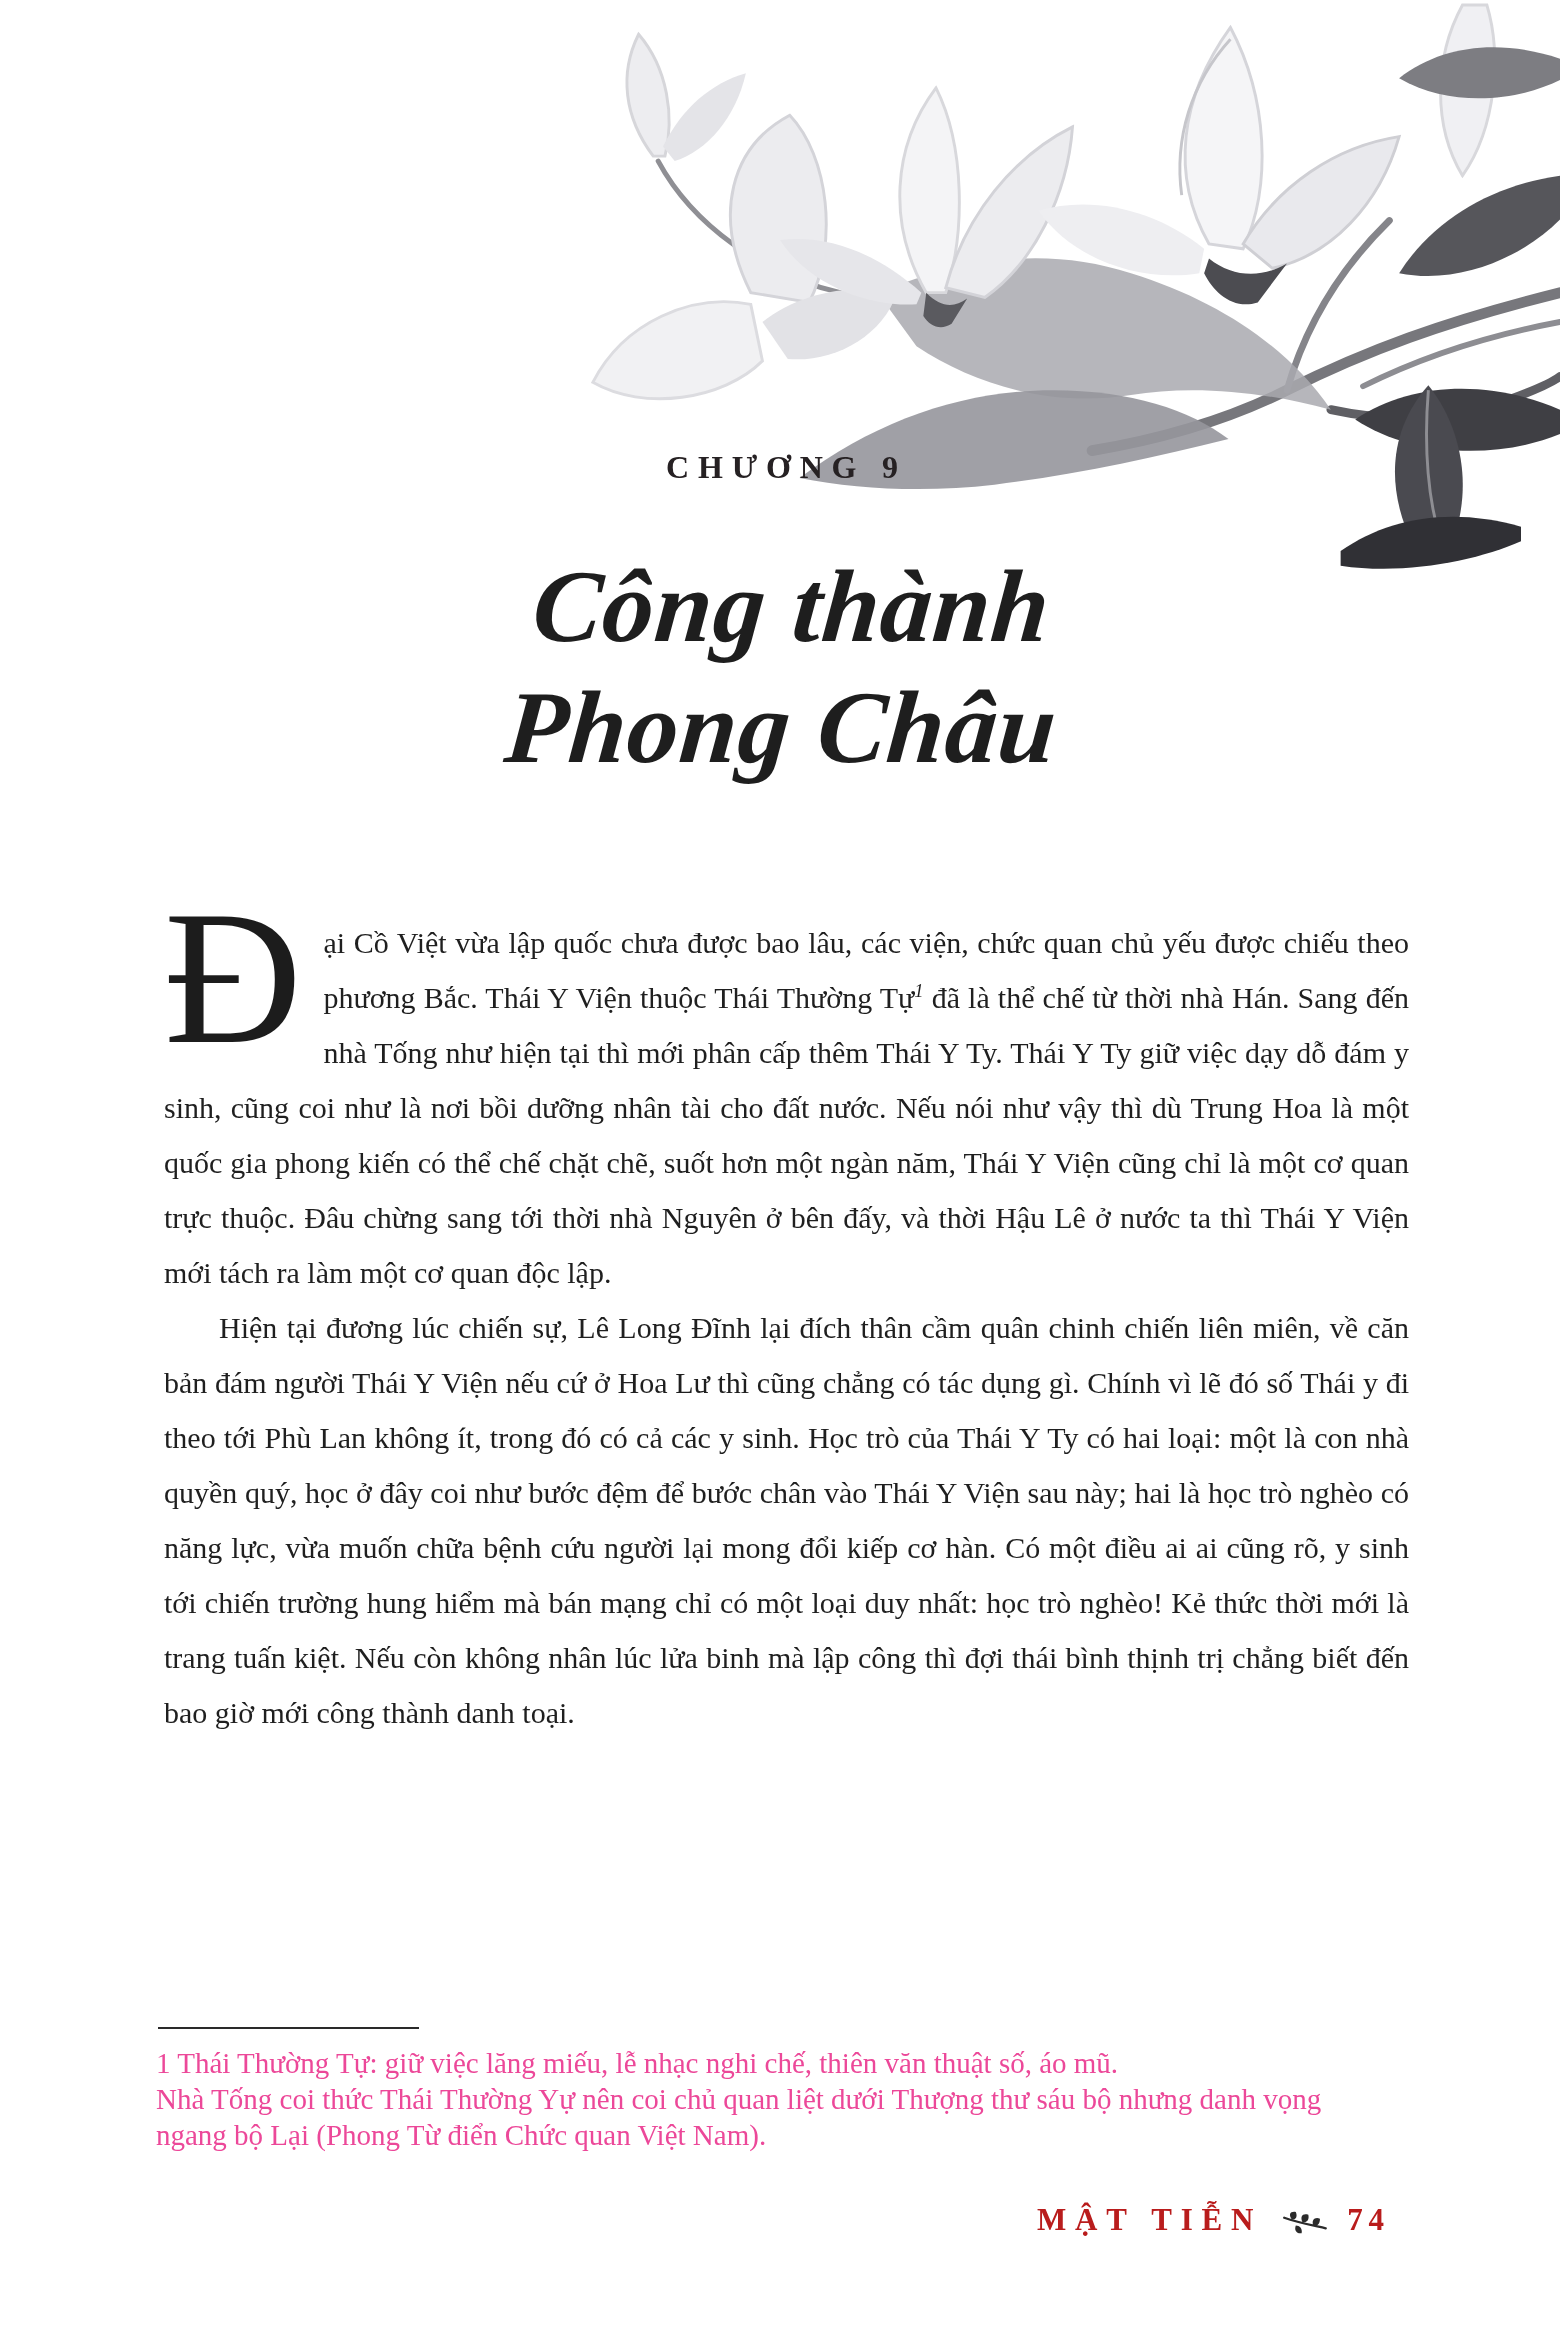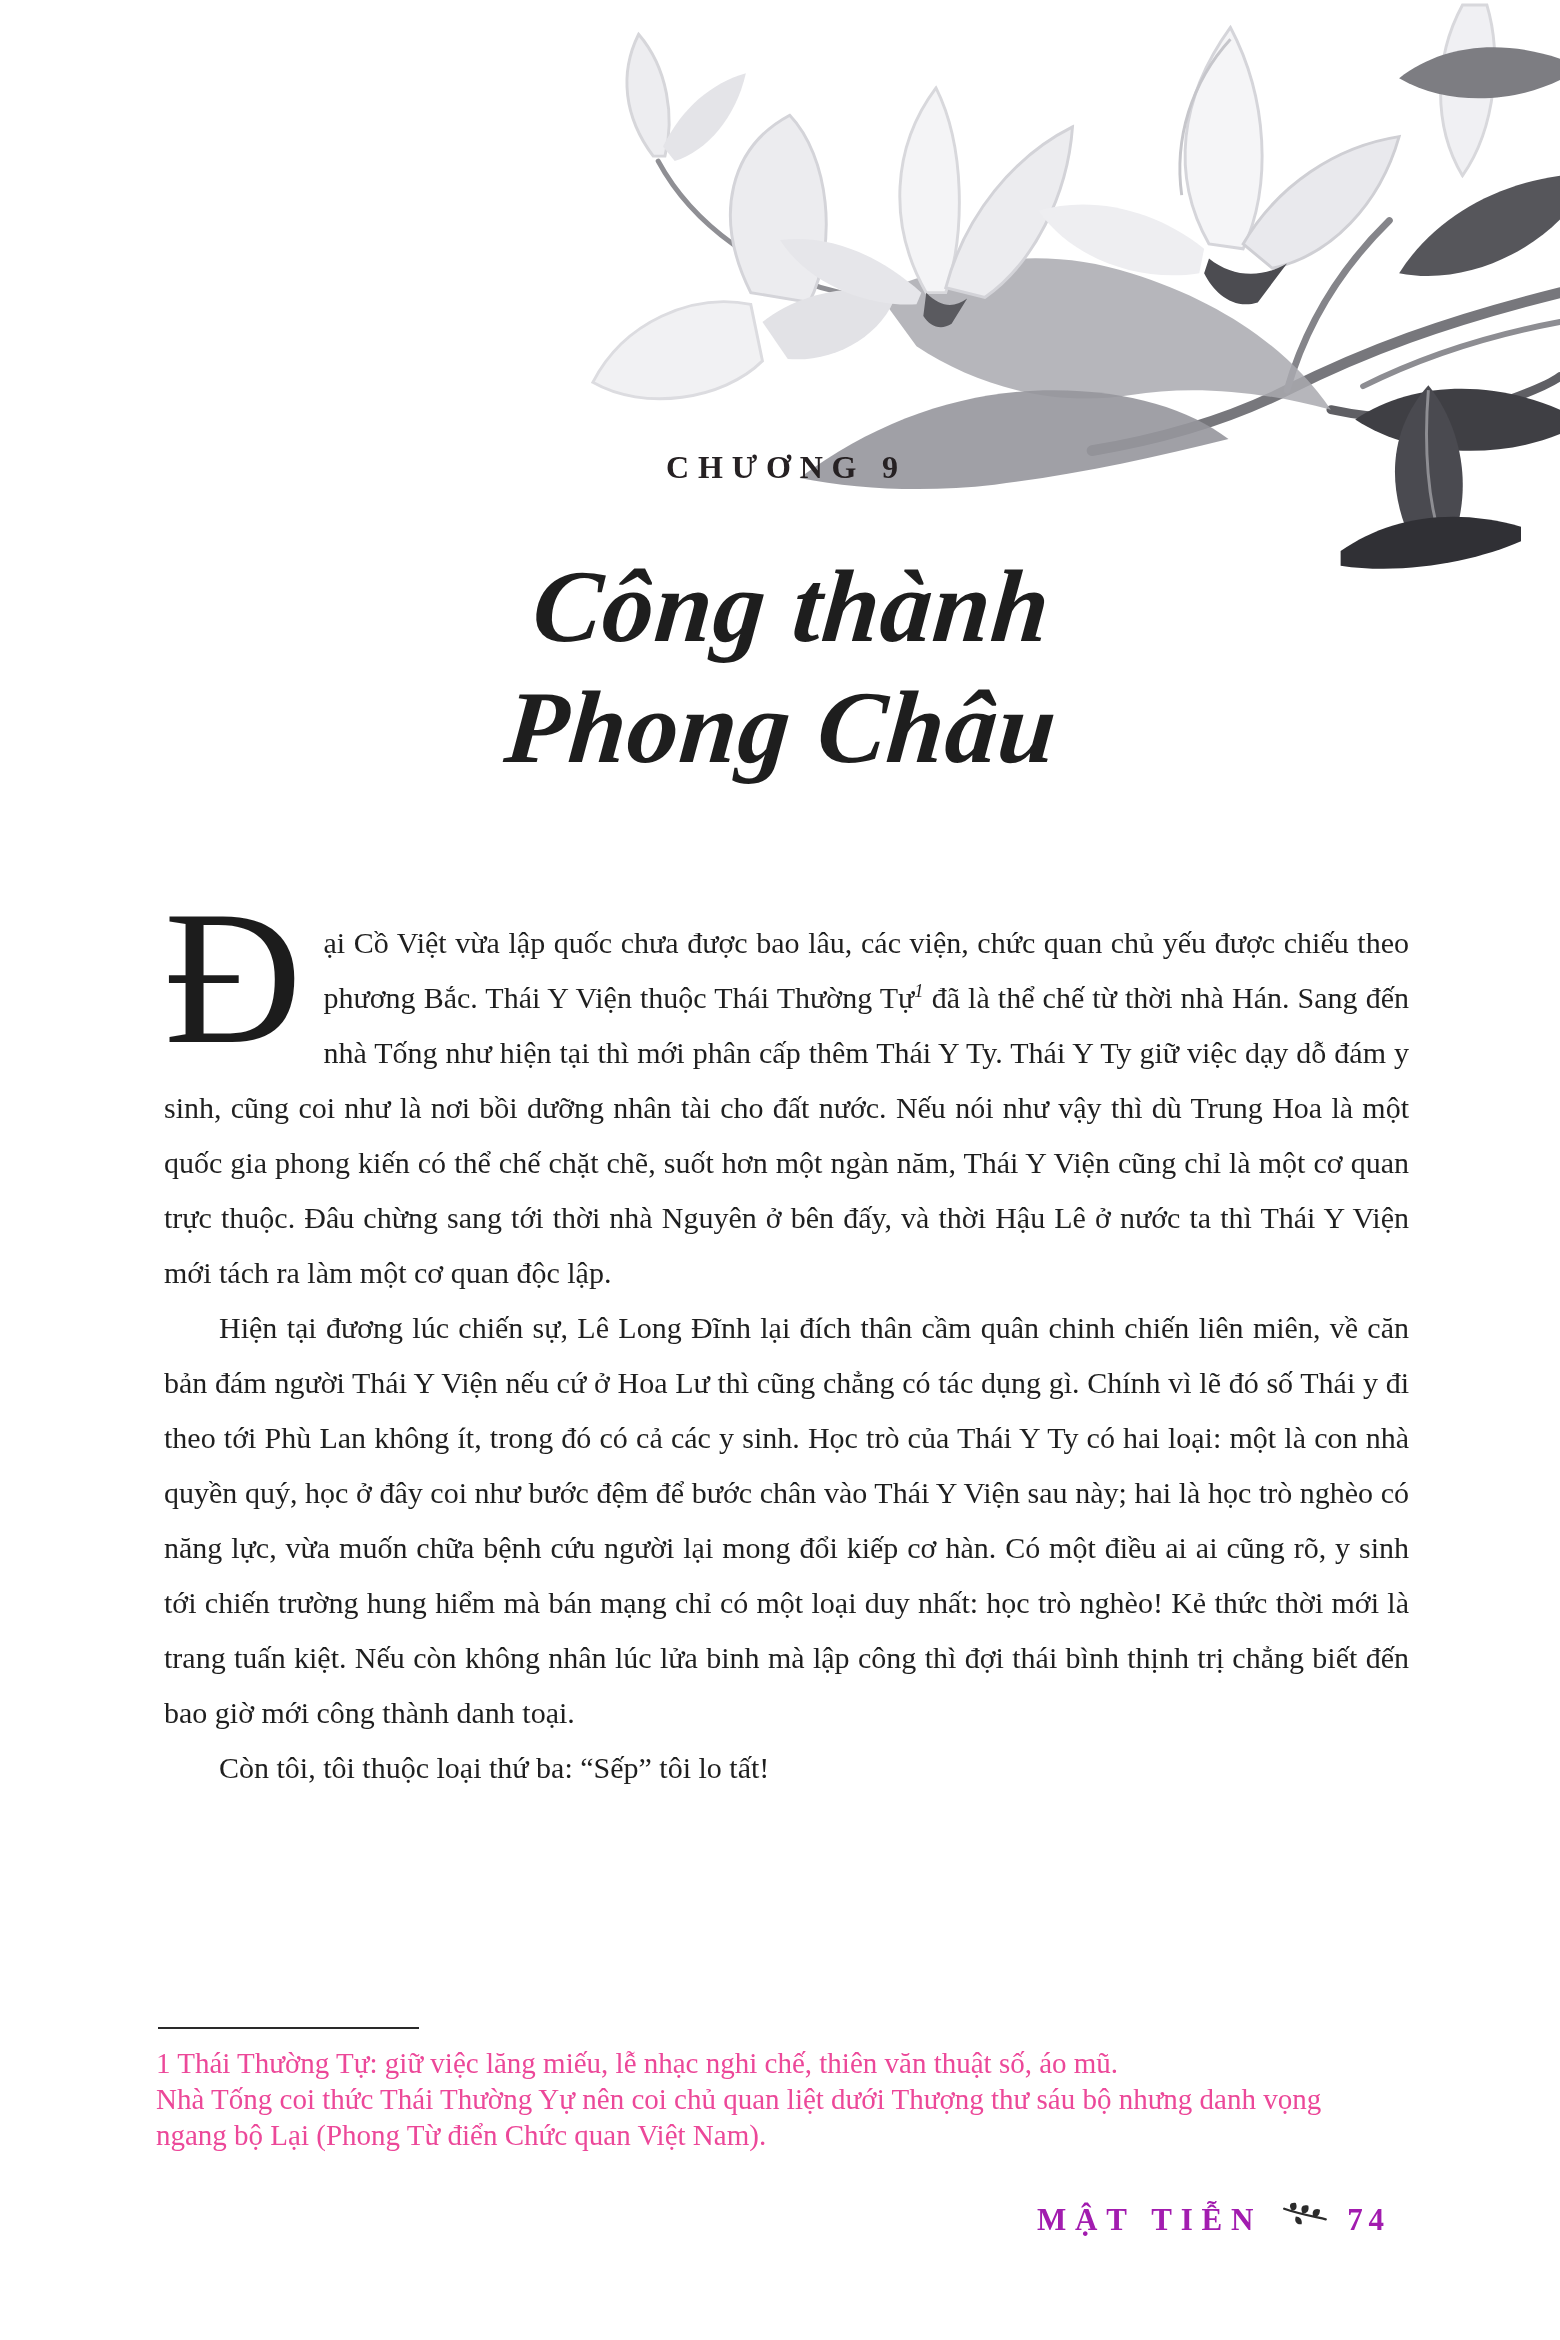--- a/index.html
+++ b/index.html
@@ -30,22 +30,22 @@
   sup.fn-marker{font-style:italic;font-size:0.62em;line-height:0;}
   .footnote{
     position:absolute;top:2027px;left:156px;width:1260px;
     font-size:29px;line-height:36px;color:#ec4899;
   }
   .fn-rule{width:261px;height:0;border-top:2px solid #2a2a2a;margin:0 0 15.6px 2px;}
   .fn-line{margin:0;}
   .fn-italic{}
   .footer{
     position:absolute;top:2202px;left:164px;width:1226px;
-    display:flex;justify-content:flex-end;align-items:flex-start;gap:20px;
-    font-size:31px;letter-spacing:8.8px;color:#a21caf;font-weight:700;
+    display:flex;justify-content:flex-end;align-items:flex-end;gap:20px;
+    font-size:31px;letter-spacing:8.8px;color:#b91c1c;font-weight:700;
   }
   .footer .pagenum{letter-spacing:5.9px;}
   .sprig{display:inline-block;width:45px;height:27px;}
 </style>
 </head>
 <body>
 
 <div class="page">
 
   <svg class="illustration" viewBox="0 0 1080 612" xmlns="http://www.w3.org/2000/svg" aria-hidden="true">
@@ -92,21 +92,20 @@
   <div class="chapter">CHƯƠNG 9</div>
 
   <div class="book-title">
     <div>Công thành</div>
     <div>Phong Châu</div>
   </div>
 
   <div class="body-text">
     <p><span class="dropcap">Đ</span><span>ại Cồ Việt vừa lập quốc chưa được bao lâu, các viện, chức quan chủ yếu được chiếu theo phương Bắc. Thái Y Viện thuộc Thái Thường Tự</span><sup class="fn-marker">1</sup><span> đã là thể chế từ thời nhà Hán. Sang đến nhà Tống như hiện tại thì mới phân cấp thêm Thái Y Ty. Thái Y Ty giữ việc dạy dỗ đám y sinh, cũng coi như là nơi bồi dưỡng nhân tài cho đất nước. Nếu nói như vậy thì dù Trung Hoa là một quốc gia phong kiến có thể chế chặt chẽ, suốt hơn một ngàn năm, Thái Y Viện cũng chỉ là một cơ quan trực thuộc. Đâu chừng sang tới thời nhà Nguyên ở bên đấy, và thời Hậu Lê ở nước ta thì Thái Y Viện mới tách ra làm một cơ quan độc lập.</span></p>
     <p class="indent">Hiện tại đương lúc chiến sự, Lê Long Đĩnh lại đích thân cầm quân chinh chiến liên miên, về căn bản đám người Thái Y Viện nếu cứ ở Hoa Lư thì cũng chẳng có tác dụng gì. Chính vì lẽ đó số Thái y đi theo tới Phù Lan không ít, trong đó có cả các y sinh. Học trò của Thái Y Ty có hai loại: một là con nhà quyền quý, học ở đây coi như bước đệm để bước chân vào Thái Y Viện sau này; hai là học trò nghèo có năng lực, vừa muốn chữa bệnh cứu người lại mong đổi kiếp cơ hàn. Có một điều ai ai cũng rõ, y sinh tới chiến trường hung hiểm mà bán mạng chỉ có một loại duy nhất: học trò nghèo! Kẻ thức thời mới là trang tuấn kiệt. Nếu còn không nhân lúc lửa binh mà lập công thì đợi thái bình thịnh trị chẳng biết đến bao giờ mới công thành danh toại.</p>
-    <p class="indent">Còn tôi, tôi thuộc loại thứ ba: “Sếp” tôi lo tất!</p>
   </div>
 
   <div class="footnote">
     <div class="fn-rule"></div>
     <p class="fn-line">1 Thái Thường Tự: giữ việc lăng miếu, lễ nhạc nghi chế, thiên văn thuật số, áo mũ.</p>
     <p class="fn-line">Nhà Tống coi thức Thái Thường Yự nên coi chủ quan liệt dưới Thượng thư sáu bộ nhưng danh vọng</p>
     <p class="fn-line"><span>ngang bộ Lại (Phong </span><span class="fn-italic">Từ điển Chức quan Việt Nam</span><span>).</span></p>
   </div>
 
   <div class="footer">

